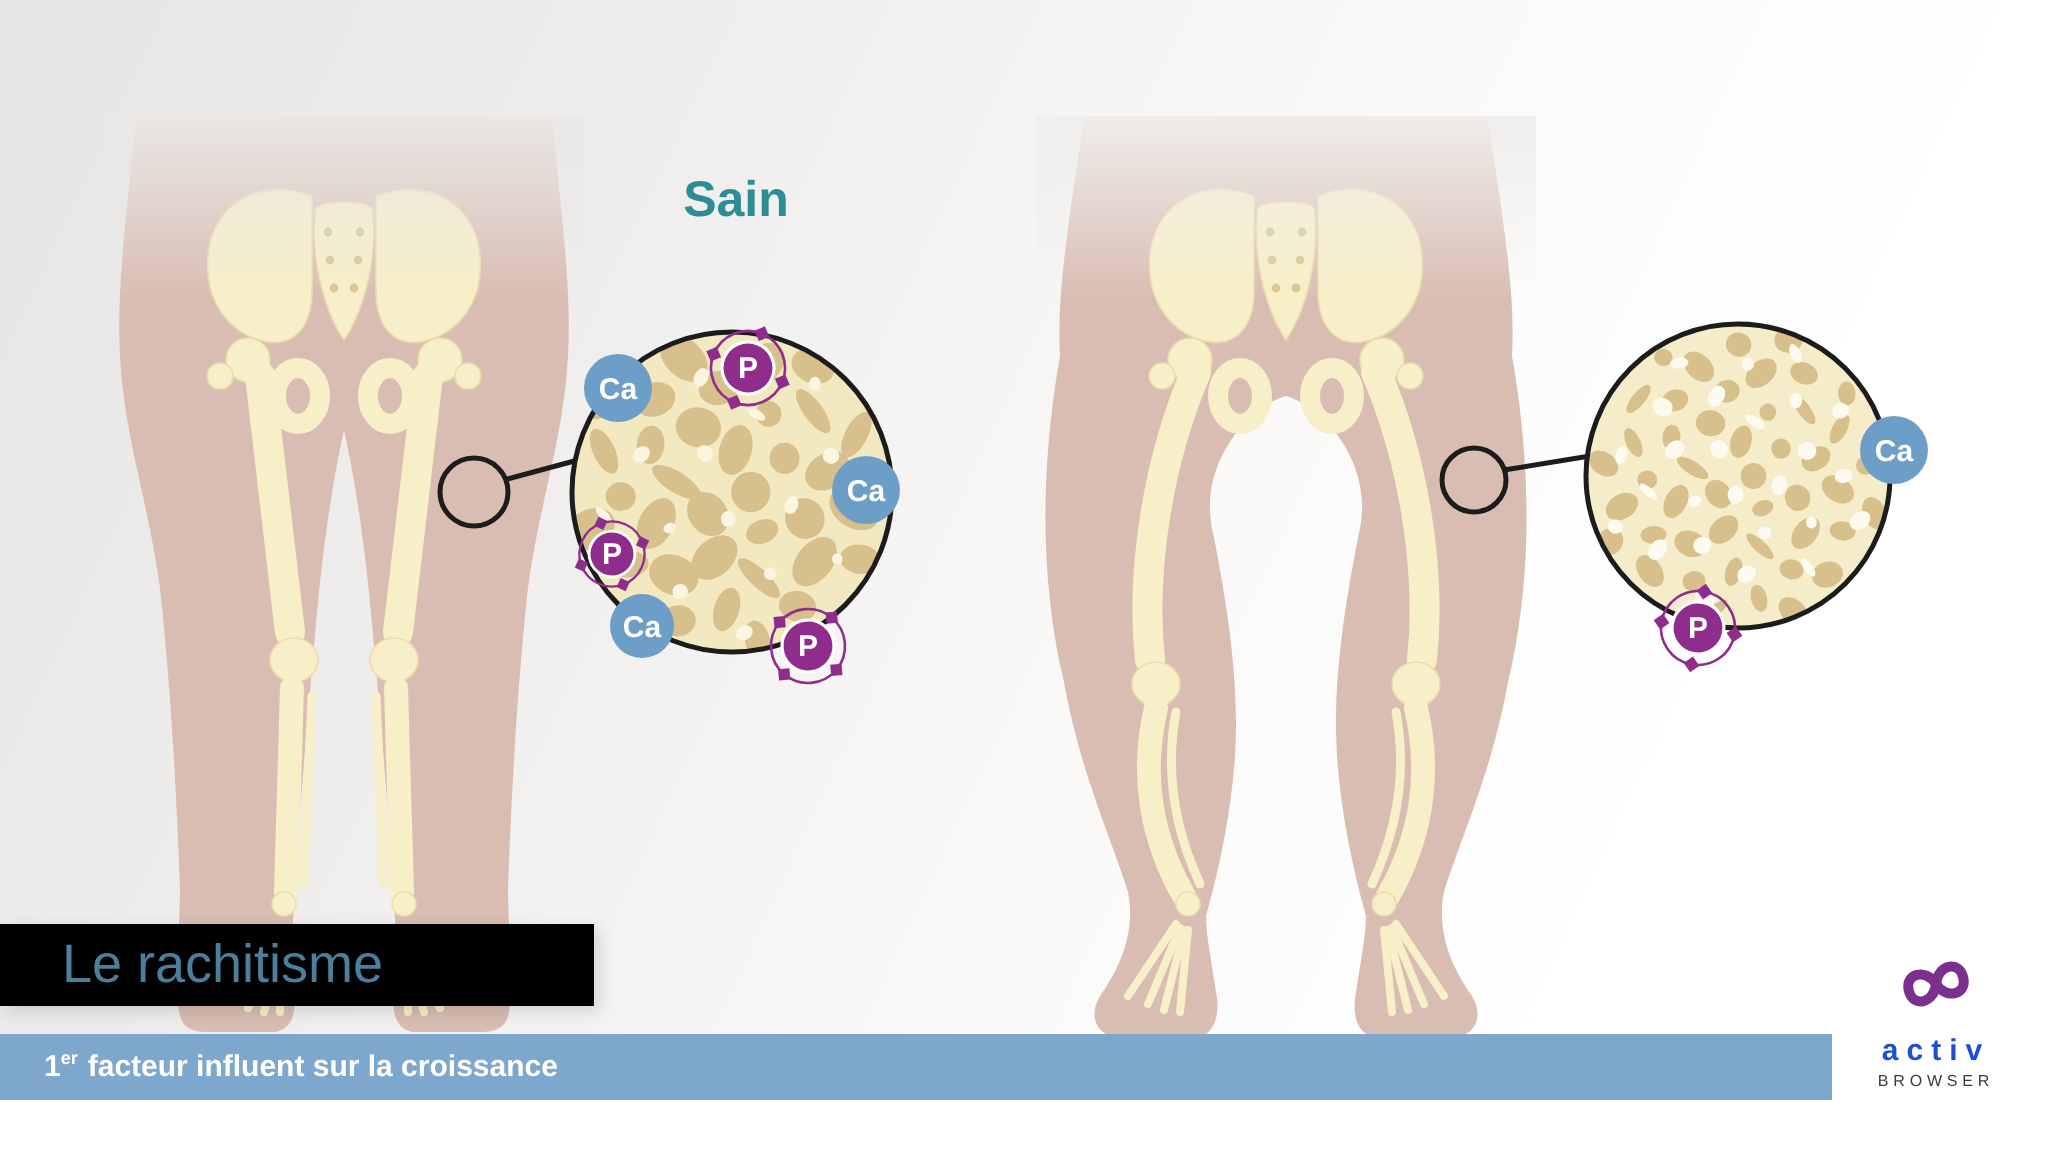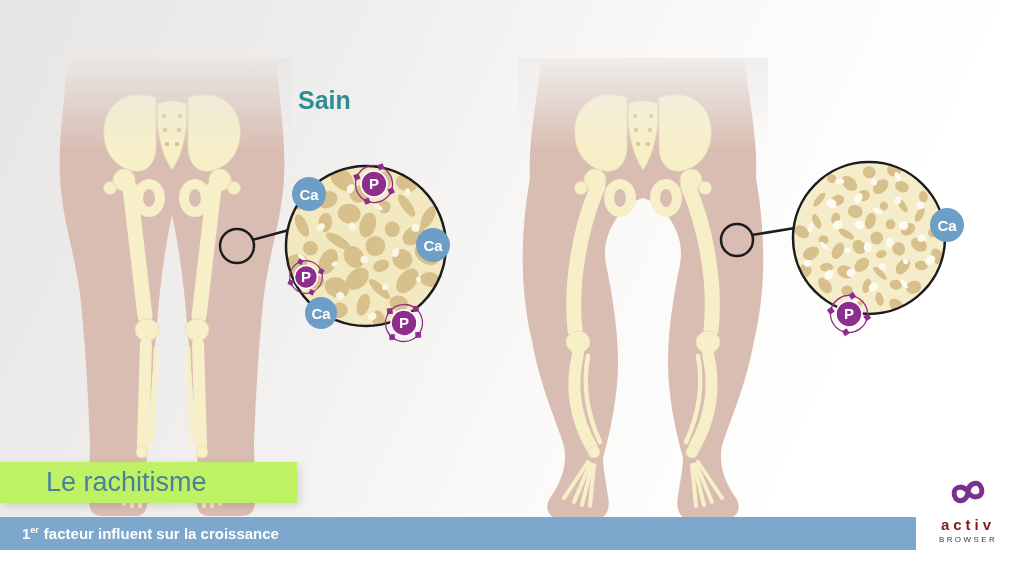--- a/index.html
+++ b/index.html
@@ -12,45 +12,45 @@
   .slide { position:absolute; inset:0; }
 
   .body-svg { position:absolute; z-index:3; }
   #healthy-body { left:52px; top:58px; }
   #rickets-body { left:518px; top:58px; }
 
   .annotations { position:absolute; left:0; top:0; z-index:4; }
 
   .panel-label {
     position:absolute; top:86px; z-index:5;
-    font-weight:bold; font-size:25px; color:#2d8d95; text-align:left;
+    font-weight:bold; font-size:25px; color:#2d8d95; text-align:center;
   }
   #label-sain { left:298px; width:140px; }
   #label-rachitisme { left:792px; width:180px; }
 
   .title-box {
     position:absolute; left:0; top:462px; width:297px; height:41px; z-index:8;
-    background:#bef264; box-shadow:3px 3px 8px rgba(0,0,0,0.13);
-    display:flex; align-items:center; padding-left:46px;
+    background:#000000; box-shadow:3px 3px 8px rgba(0,0,0,0.13);
+    display:flex; align-items:center; padding-left:31px;
   }
   .title-box span { font-size:27px; color:#4a809e; }
 
   .banner {
     position:absolute; left:0; top:517px; width:1024px; height:33px; z-index:8;
     background:#7da7cd; display:flex; align-items:center; padding-left:22px;
     color:#ffffff; font-weight:bold; font-size:15px;
   }
   .banner sup { font-size:9px; line-height:0; vertical-align:super; }
   .banner-rest { margin-left:5px; }
 
   .bottom-strip { position:absolute; left:0; top:550px; width:1024px; height:35px; background:#ffffff; z-index:7; }
 
   .logo-panel { position:absolute; left:916px; top:468px; width:108px; height:117px; background:#ffffff; z-index:9; }
   .logo { position:absolute; left:6px; top:6px; width:92px; text-align:center; }
-  .logo-brand { color:#7f1d1d; font-weight:bold; font-size:15px; letter-spacing:4px; margin-top:2px; }
+  .logo-brand { color:#1d4ed8; font-weight:bold; font-size:15px; letter-spacing:4px; margin-top:2px; }
   .logo-sub { color:#3c3c3c; font-weight:normal; font-size:8px; letter-spacing:2.4px; margin-top:2px; }
 
   
   .skin { fill:#d9bdb2; }
   .bone { fill:#f7efc7; stroke:#eadcab; stroke-width:0.8; }
   .bone-line { stroke:#f7efc7; fill:none; stroke-linecap:round; }
   .sac-dot { fill:#d9c48e; }
   .mag-circle { stroke:#1c1c1c; stroke-width:2.5; }
   .badge-t { fill:#ffffff; font-family:"Liberation Sans",sans-serif; font-weight:bold; font-size:15px; text-anchor:middle; }
   .ca-c { fill:#6d9ec7; }

